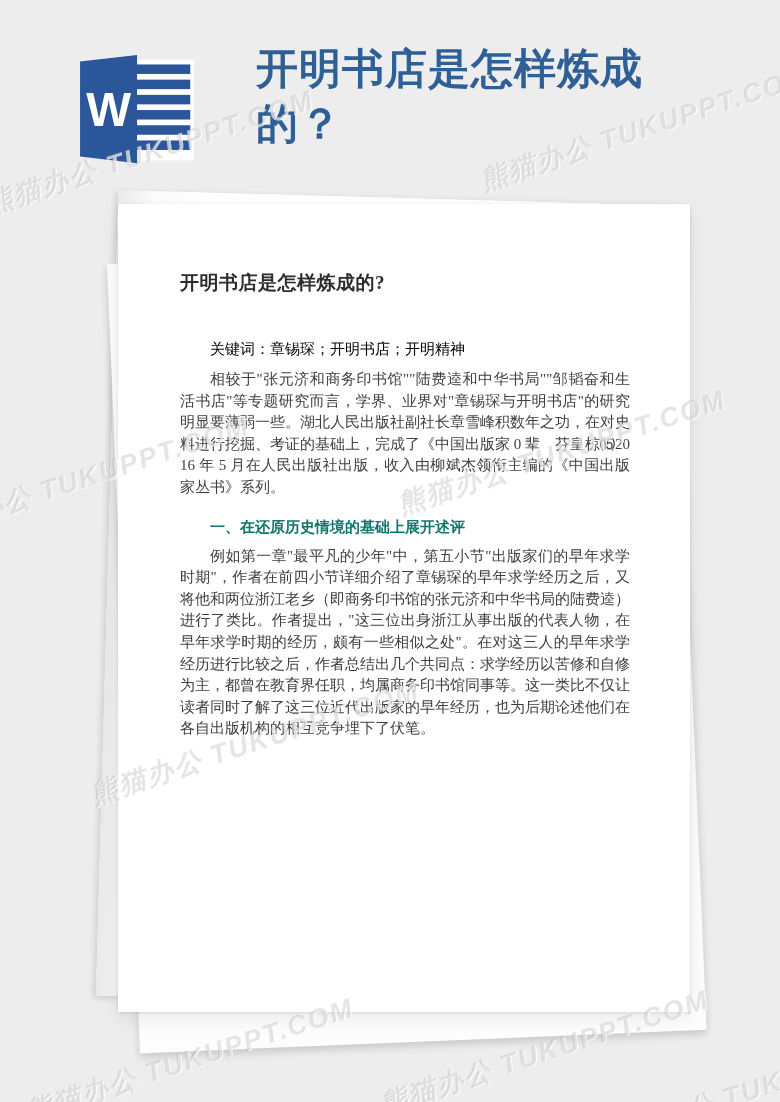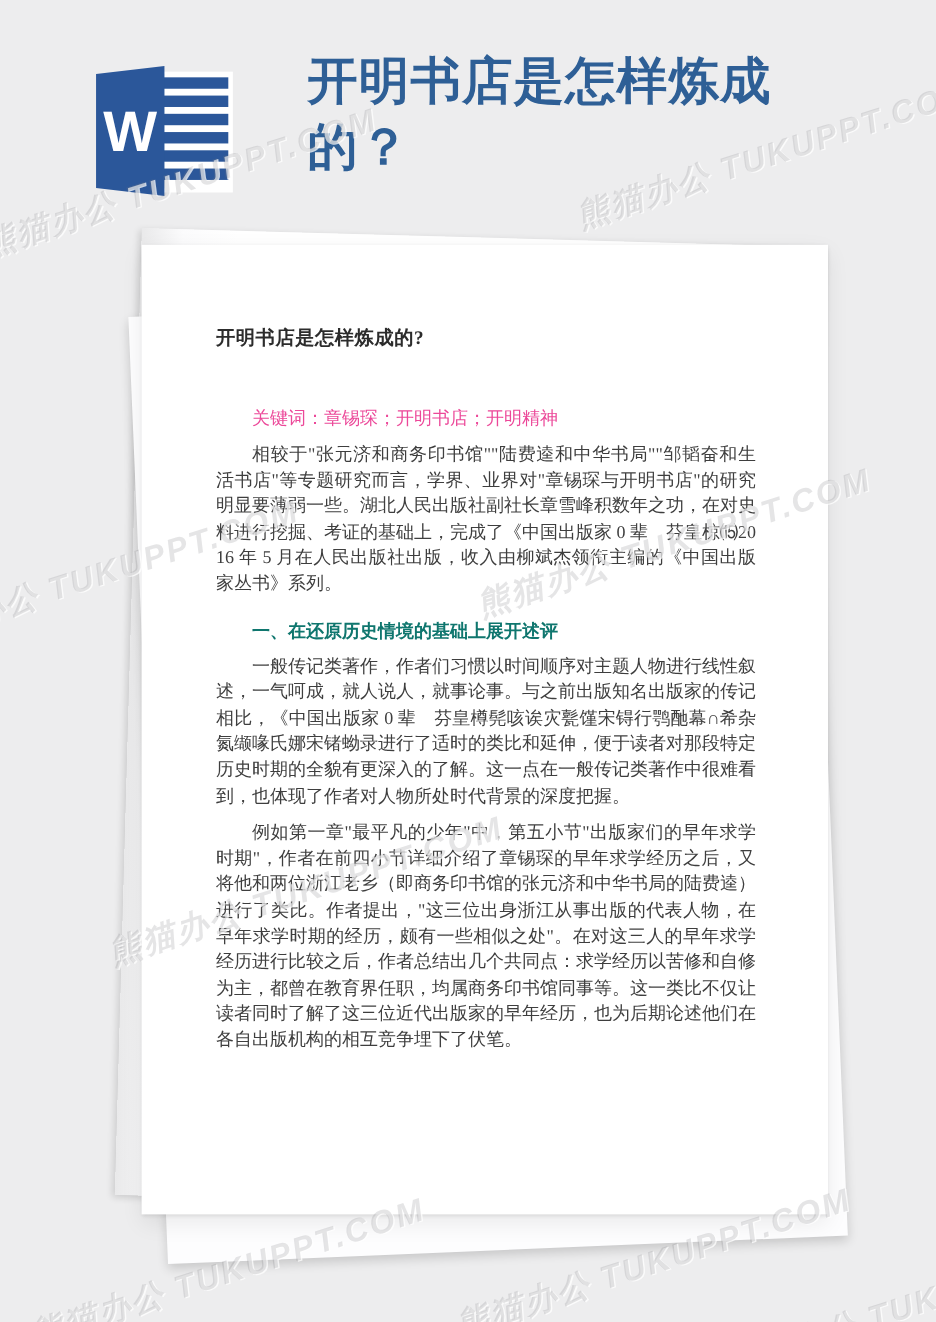--- a/index.html
+++ b/index.html
@@ -36,25 +36,25 @@
   }
   .paper{
     position:absolute;left:118px;top:204px;width:572px;height:808px;
     background:#ffffff;z-index:2;overflow:hidden;
     box-shadow:0 1px 3px rgba(0,0,0,.10),0 7px 18px rgba(0,0,0,.08);
     padding:0 60px 0 62px;box-sizing:border-box;
   }
 
   
   .doc-title{
-    margin:66px 0 0 0;font-size:16px;line-height:26px;font-weight:700;
+    margin:66px 0 0 0;font-size:19px;line-height:26px;font-weight:700;
     color:#2c2c2c;letter-spacing:.5px;
   }
   .keywords{
-    margin:42px 0 0 0;font-size:15px;line-height:22px;color:#ec4899;
+    margin:42px 0 0 0;font-size:15px;line-height:22px;color:#000000;
     text-indent:2em;
   }
   .doc-para{
     margin:9px 0 0 0;font-size:15px;line-height:21.6px;color:#3e3e3e;
     text-align:justify;text-indent:2em;word-break:break-all;
   }
   .doc-heading{
     margin:17px 0 0 0;font-size:15px;line-height:22px;color:#0f766e;
     text-indent:2em;
     font-weight:bold;
@@ -101,21 +101,20 @@
     </div>
     <h1 class="preview-title" style="color: rgb(46, 95, 150);">开明书店是怎样炼成的？</h1>
   </div>
 
   <div class="paper">
     <h2 class="doc-title">开明书店是怎样炼成的?</h2>
     <p class="keywords">关键词：章锡琛；开明书店；开明精神</p>
     <div id="doc-body">
         <p class="doc-para">相较于"张元济和商务印书馆""陆费逵和中华书局""邹韬奋和生活书店"等专题研究而言，学界、业界对"章锡琛与开明书店"的研究明显要薄弱一些。湖北人民出版社副社长章雪峰积数年之功，在对史料进行挖掘、考证的基础上，完成了《中国出版家 0 辈　芬皇椋⒂2016 年 5 月在人民出版社出版，收入由柳斌杰领衔主编的《中国出版家丛书》系列。</p>
         <p class="doc-heading">一、在还原历史情境的基础上展开述评</p>
-        <p class="doc-para">一般传记类著作，作者们习惯以时间顺序对主题人物进行线性叙述，一气呵成，就人说人，就事论事。与之前出版知名出版家的传记相比，《中国出版家 0 辈　芬皇樽髡咳诶灾甏馑宋锝行鹗酏幕∩希杂氮缬喙氏娜宋锗蚴录进行了适时的类比和延伸，便于读者对那段特定历史时期的全貌有更深入的了解。这一点在一般传记类著作中很难看到，也体现了作者对人物所处时代背景的深度把握。</p>
         <p class="doc-para">例如第一章"最平凡的少年"中，第五小节"出版家们的早年求学时期"，作者在前四小节详细介绍了章锡琛的早年求学经历之后，又将他和两位浙江老乡（即商务印书馆的张元济和中华书局的陆费逵）进行了类比。作者提出，"这三位出身浙江从事出版的代表人物，在早年求学时期的经历，颇有一些相似之处"。在对这三人的早年求学经历进行比较之后，作者总结出几个共同点：求学经历以苦修和自修为主，都曾在教育界任职，均属商务印书馆同事等。这一类比不仅让读者同时了解了这三位近代出版家的早年经历，也为后期论述他们在各自出版机构的相互竞争埋下了伏笔。</p>
       </div>
   </div>
 
   <div id="wm-layer" class="wm-layer">
       <span class="wm" style="left: 150px; top: 152px;">熊猫办公 TUKUPPT.COM</span>
       <span class="wm" style="left: 645px; top: 128px;">熊猫办公 TUKUPPT.COM</span>
       <span class="wm" style="left: 85px; top: 478px;">熊猫办公 TUKUPPT.COM</span>
       <span class="wm" style="left: 562px; top: 452px;">熊猫办公 TUKUPPT.COM</span>
       <span class="wm" style="left: 255px; top: 742px;">熊猫办公 TUKUPPT.COM</span>

